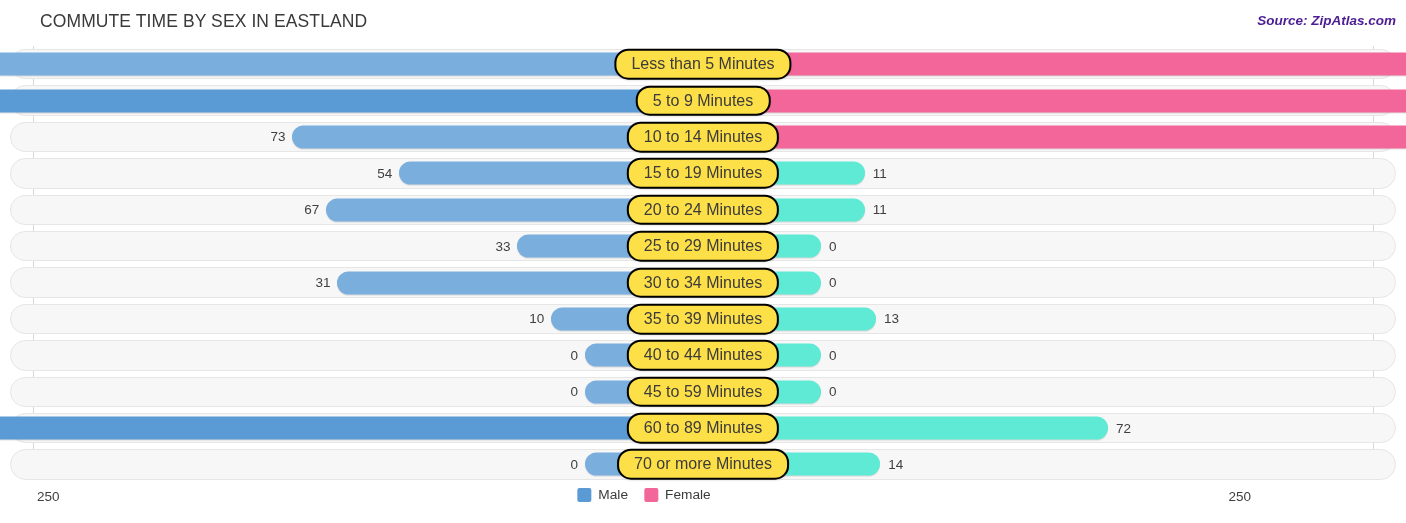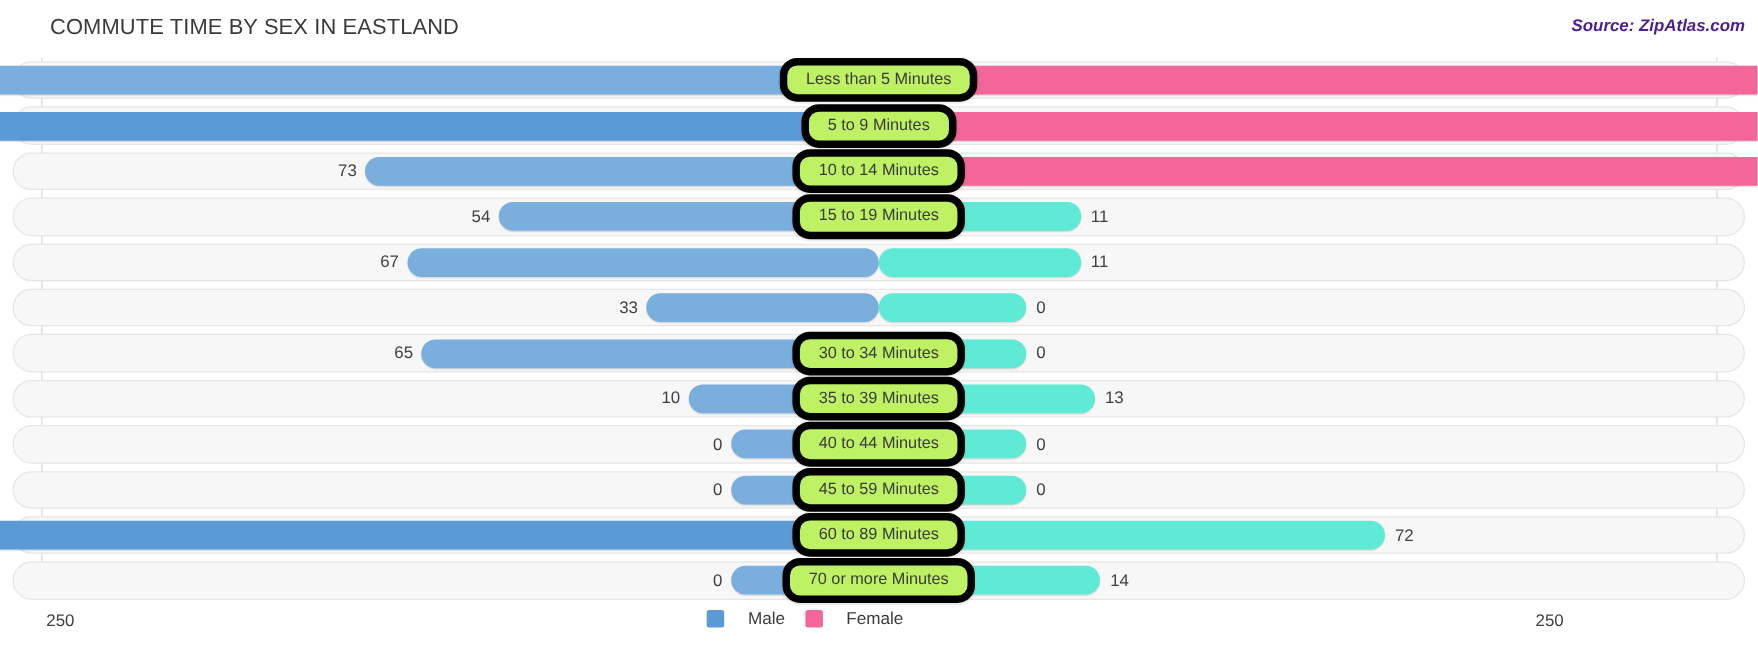--- a/index.html
+++ b/index.html
@@ -120,25 +120,25 @@
   .val.outside { color: #3f3f3f; }
   .val.male-side.outside  { right: 100%; margin-right: 7px; }
   .val.female-side.outside{ left: 100%; margin-left: 8px; }
 
   
   .cat {
     position: absolute;
     left: 50%;
     top: 50%;
     transform: translate(-50%, -50%);
-    background: #bef264;
-    border: 6px solid #000000;
+    background: #fde047;
+    border: 2px solid #000000;
     border-radius: 14px;
     padding: 4px 15px 5px;
-    font-size: 13px;
+    font-size: 16px;
     color: #3b3b3b;
     white-space: nowrap;
     box-shadow: 0 1px 2px rgba(0,0,0,0.10);
     z-index: 4;
     line-height: 1.1;
   }
 
   
   .footer {
     position: absolute;
@@ -162,21 +162,21 @@
     top: 2px;
     transform: translateX(-50%);
     display: flex;
     align-items: center;
     gap: 16px;
     white-space: nowrap;
   }
   .legend-item {
     display: flex;
     align-items: center;
-    gap: 19px;
+    gap: 7px;
     text-align: right;
   }
   .swatch {
     width: 14px;
     height: 14px;
     border-radius: 2px;
     display: inline-block;
   }
   .legend-text {
     font-size: 13.7px;
@@ -227,34 +227,36 @@
         <div class="cat">15 to 19 Minutes</div>
       </div>
       <div class="row">
         <div class="track"></div>
         <div class="bar male" style="width: 26.8%;">
           <span class="val male-side outside">67</span>
         </div>
         <div class="bar female" style="width: 11.5%;">
           <span class="val female-side outside">11</span>
         </div>
+        <div class="cat">20 to 24 Minutes</div>
       </div>
       <div class="row">
         <div class="track"></div>
         <div class="bar male" style="width: 13.2%;">
           <span class="val male-side outside">33</span>
         </div>
         <div class="bar female" style="width: 8.4%;">
           <span class="val female-side outside">0</span>
         </div>
+        <div class="cat">25 to 29 Minutes</div>
       </div>
       <div class="row">
         <div class="track"></div>
         <div class="bar male" style="width: 26%;">
-          <span class="val male-side outside">65</span>
+          <span class="val male-side outside">31</span>
         </div>
         <div class="bar female" style="width: 8.4%;">
           <span class="val female-side outside">0</span>
         </div>
         <div class="cat">30 to 34 Minutes</div>
       </div>
       <div class="row">
         <div class="track"></div>
         <div class="bar male" style="width: 10.8%;">
           <span class="val male-side outside">10</span>

